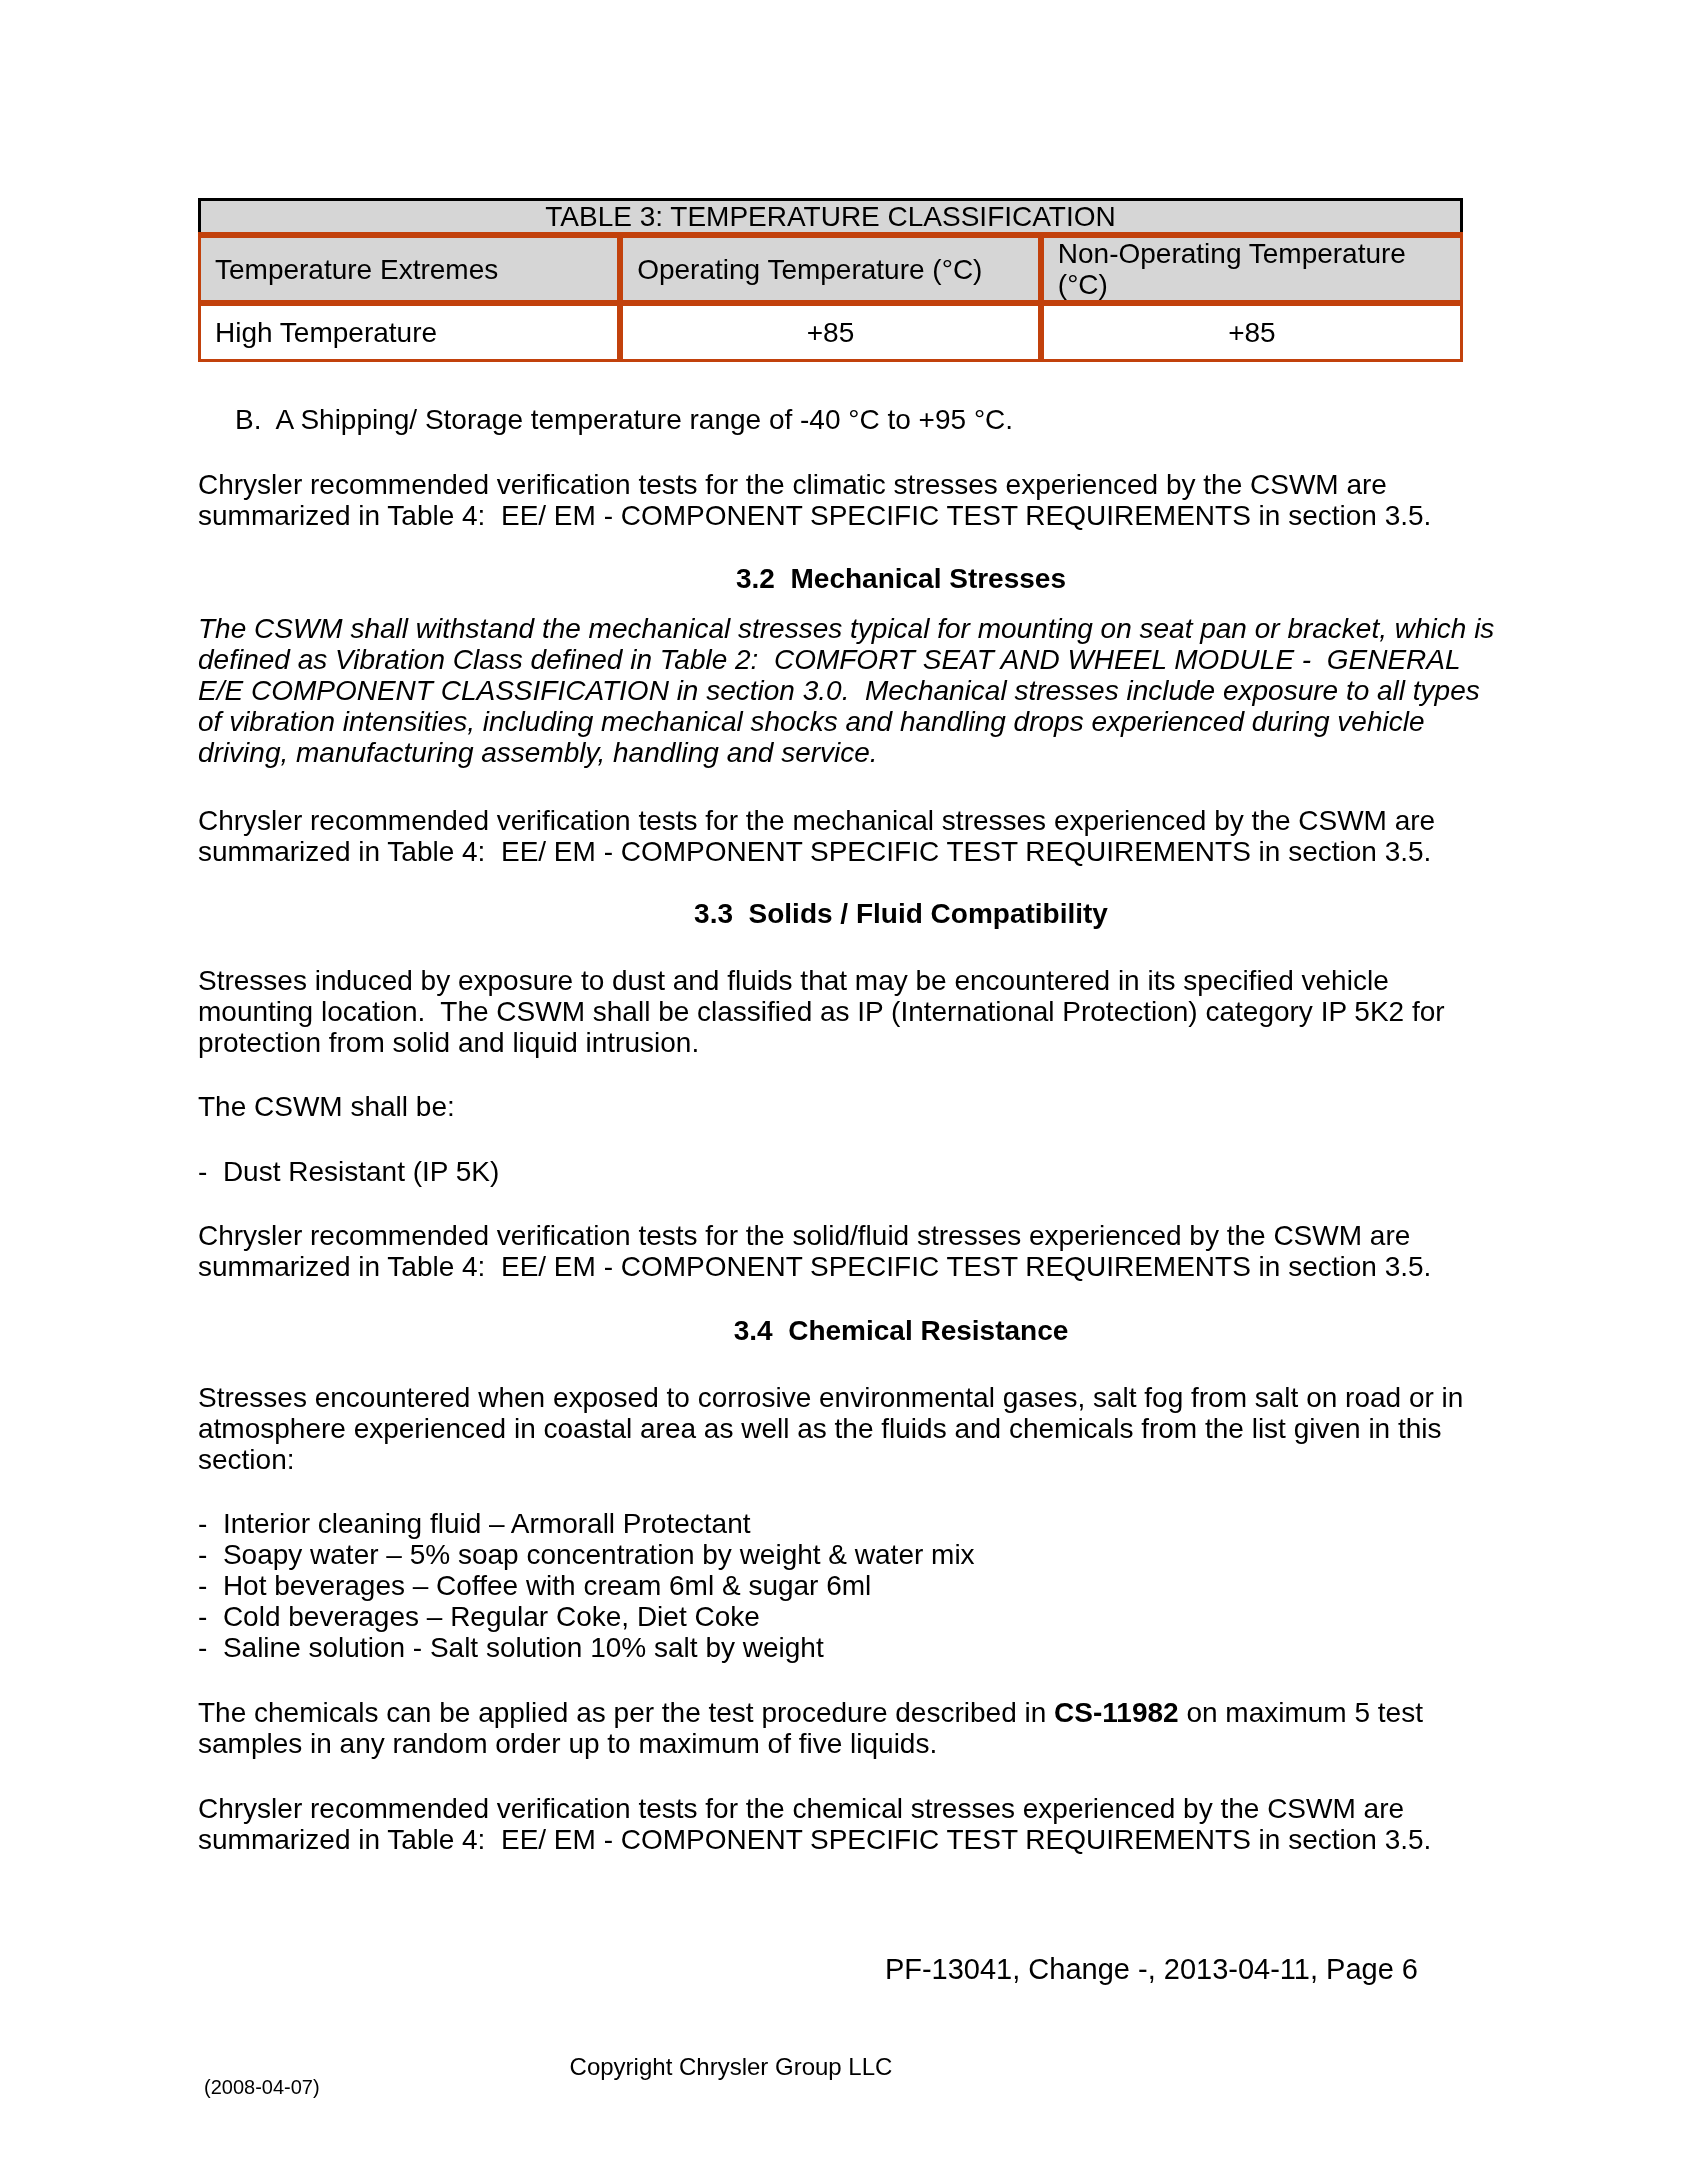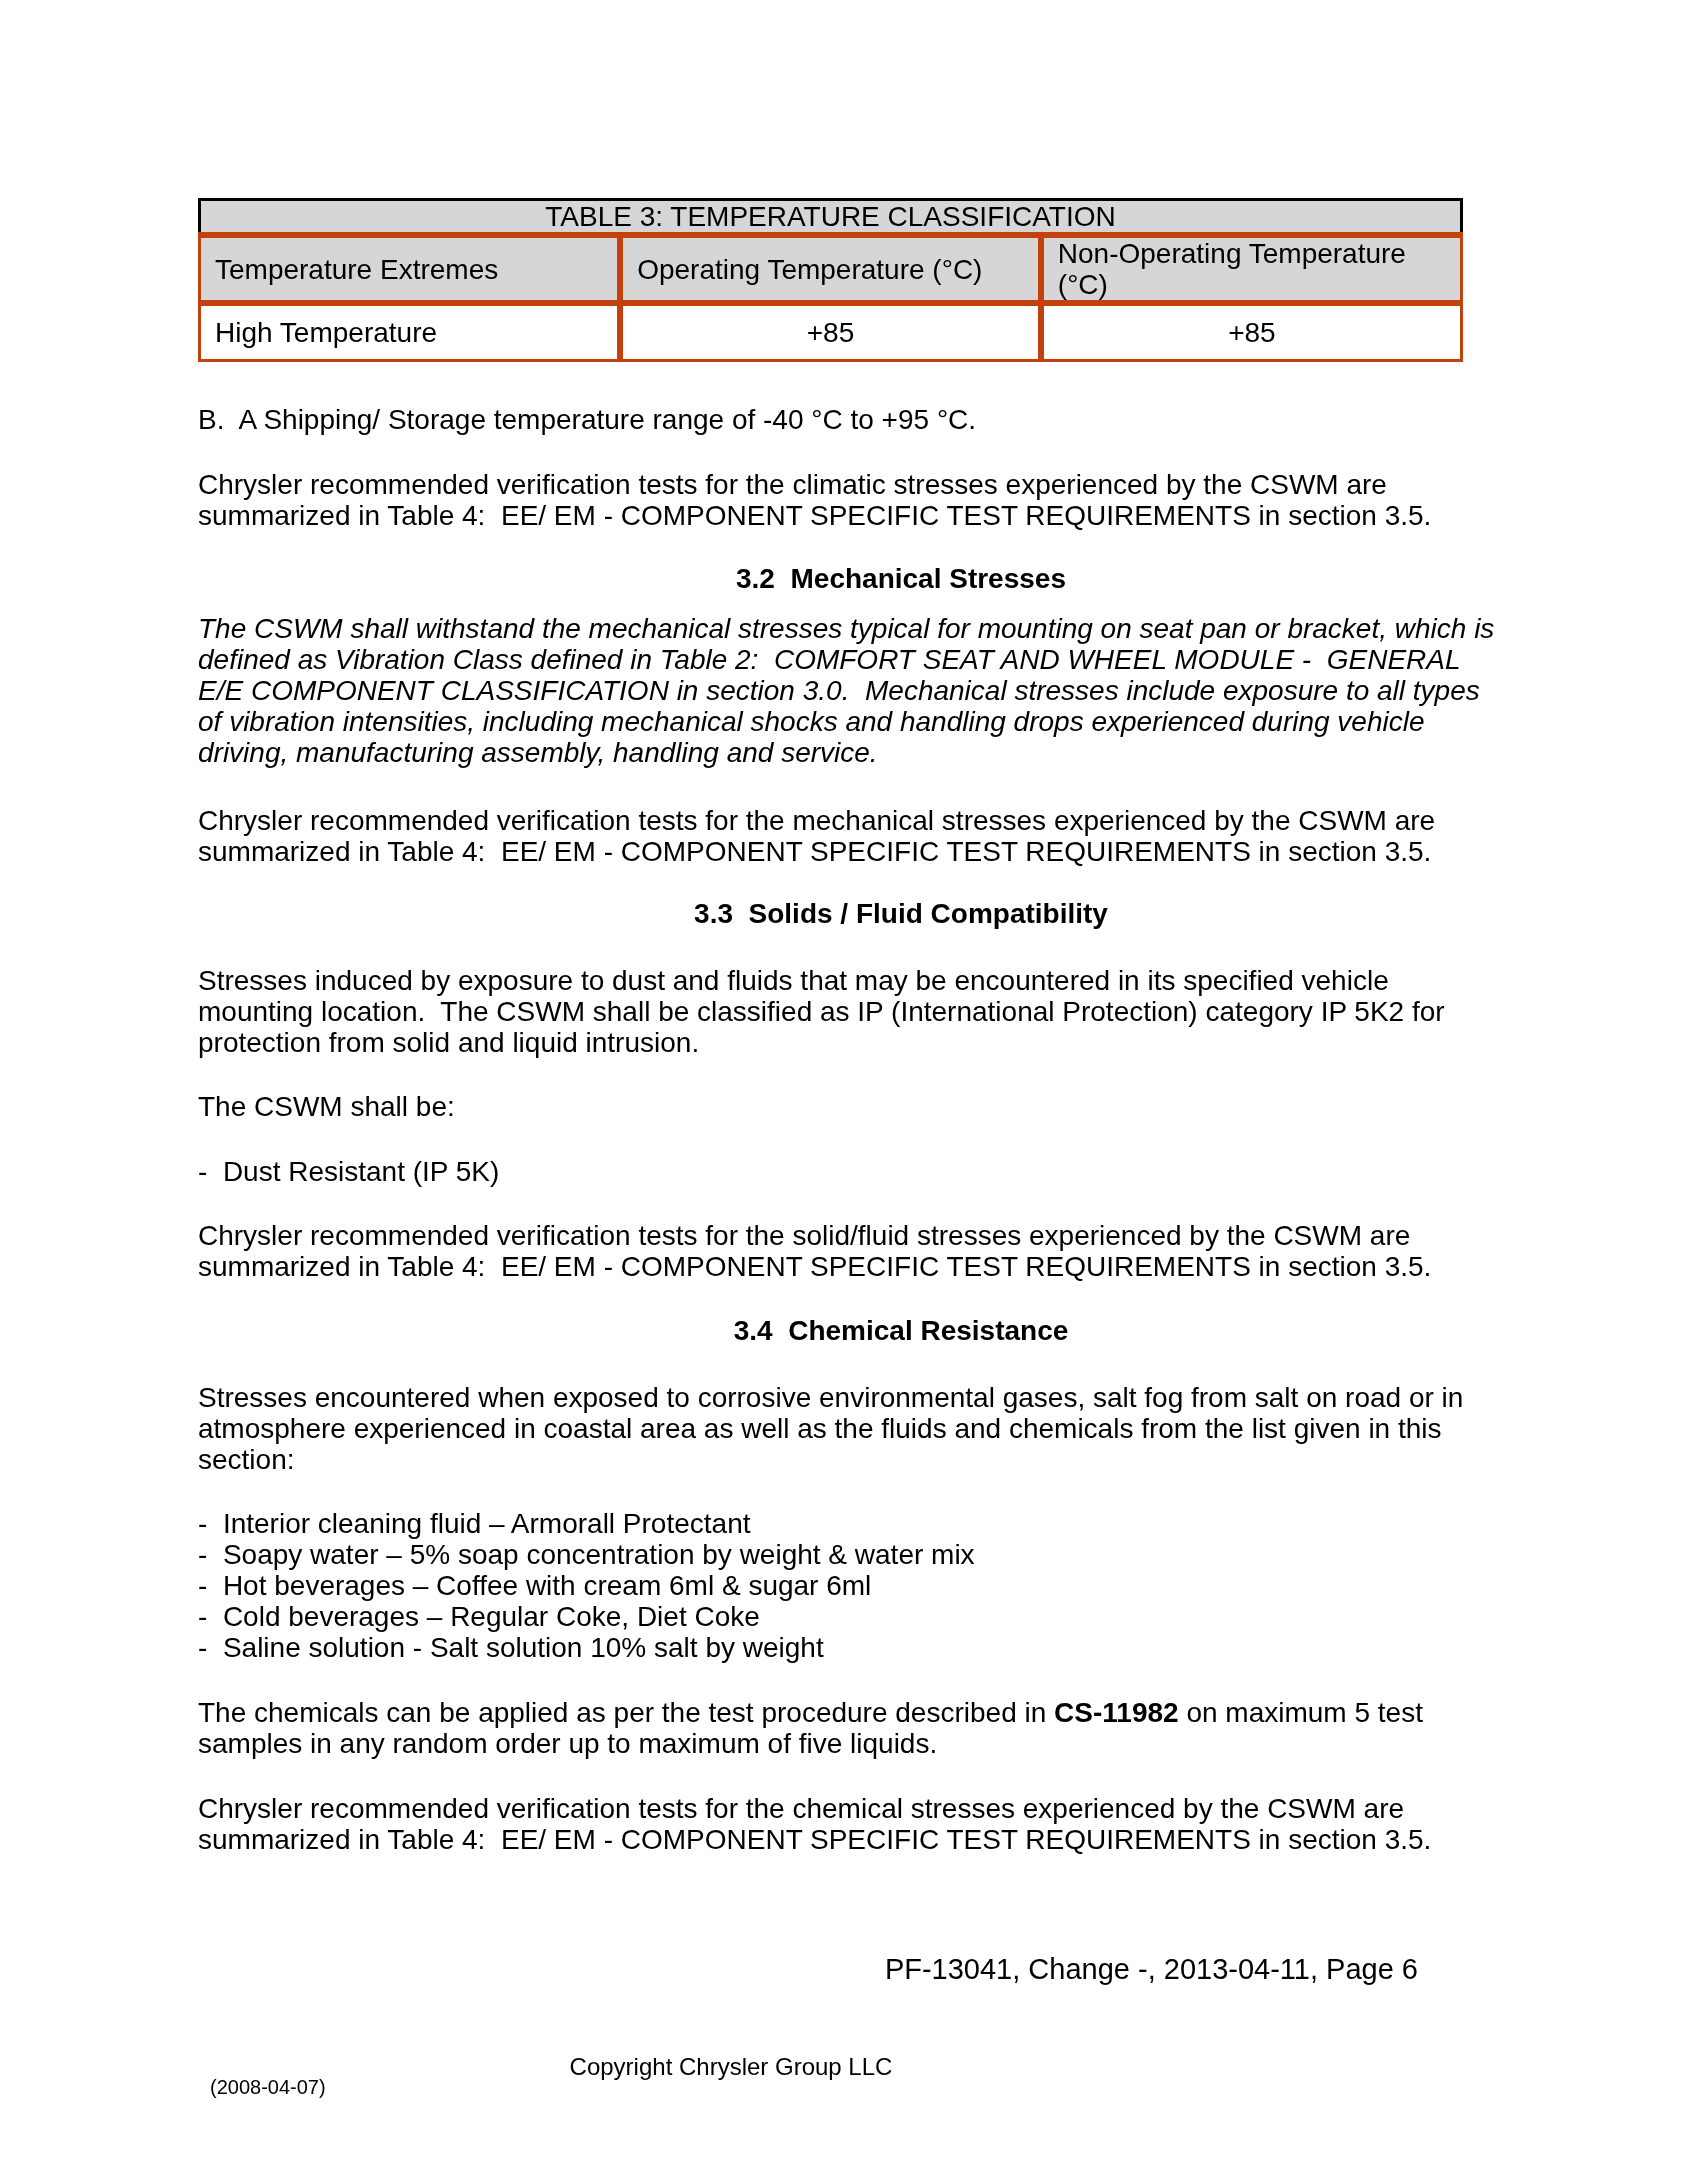--- a/index.html
+++ b/index.html
@@ -61,42 +61,42 @@
   .para { white-space: pre-wrap; font-weight: normal; }
   .heading { white-space: pre-wrap; font-weight: bold; font-size: 28px; line-height: 31px; text-align: center; }
   .list-line { white-space: pre-wrap; }
   .mt31 { margin-top: 31px; }
   .mt32 { margin-top: 32px; }
   .mt33 { margin-top: 33px; }
   .mt34 { margin-top: 34px; }
   .mt35 { margin-top: 19px; font-style: italic; }
   .mt36 { margin-top: 36px; }
   .mt37 { margin-top: 37px; }
-  .mt42 { margin-top: 42px; }
+  .mt42 { margin-top: 42px; margin-left: 37px; }
   .inline-bold { font-weight: bold; }
   
   .footer-doc {
     position: absolute;
     left: 0; top: 1952px;
     width: 1418px;
     text-align: right;
     font-size: 29px;
     line-height: 34px;
   }
   .footer-copy {
     position: absolute;
     left: 0; top: 2053px;
     width: 1462px;
     text-align: center;
     font-size: 24px;
     line-height: 28px;
   }
   .footer-rev {
     position: absolute;
-    left: 210px; top: 2075px;
+    left: 204px; top: 2075px;
     font-size: 20px;
     line-height: 24px;
   }
 </style>
 </head>
 <body>
 
 <div class="page">
   <div class="content">
 

